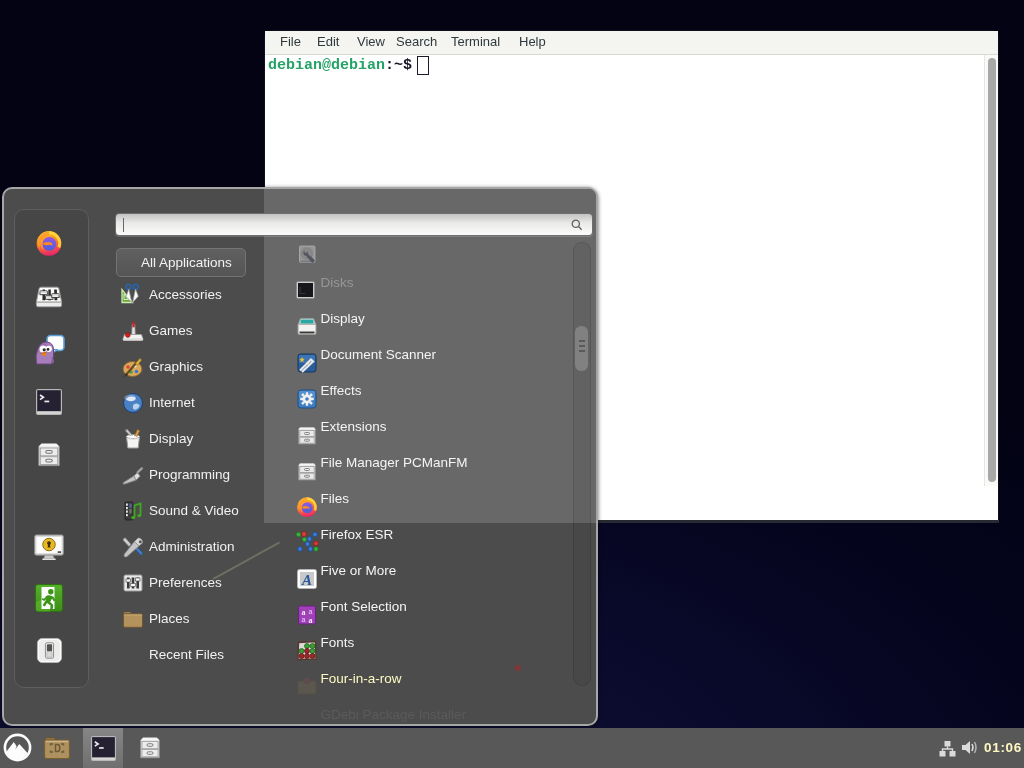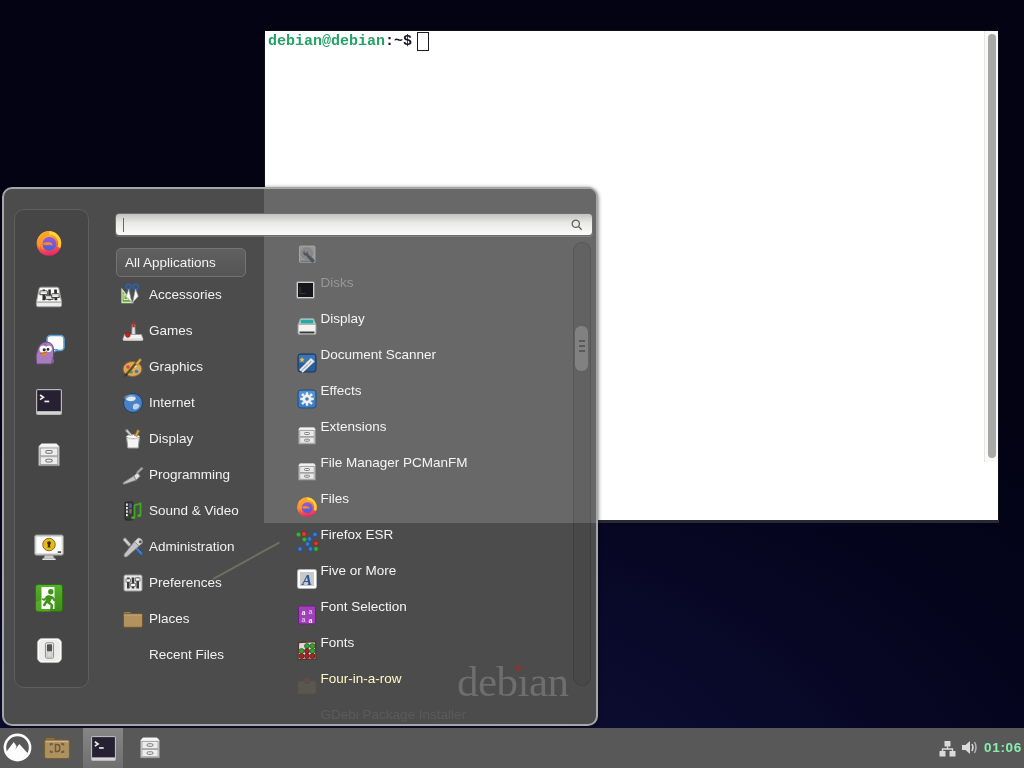--- a/index.html
+++ b/index.html
@@ -29,54 +29,61 @@
 #wm{position:absolute;left:453px;top:468px;font-family:"Liberation Serif",serif;font-size:43px;
  color:#6e6e6e;letter-spacing:-0.5px;}
 #wmdot{position:absolute;left:511px;top:476px;width:6px;height:6px;border-radius:50%;background:#813738;}
 #sidebar{position:absolute;left:10px;top:20px;width:73px;height:477px;border-radius:10px;
  background:rgba(55,55,55,0.30);border:1px solid #5e5e5e;}
 .sic{position:absolute;left:45px;}
 #search{position:absolute;left:111px;top:24px;width:478px;height:23px;box-sizing:border-box;border-radius:4px;
  background:linear-gradient(#c2c2c2,#e9e9e8 42%,#f7f7f6 85%,#fbfbfa);border:1px solid #6e6e6e;box-shadow:0 1px 0 rgba(255,255,255,0.18);}
 #scursor{position:absolute;left:7px;top:4px;width:1px;height:14px;background:#666;}
 #allapps{position:absolute;left:112px;top:59px;width:130px;height:29px;box-sizing:border-box;border-radius:5px;
- background:linear-gradient(#606060,#555555);border:1px solid #747474;color:#f2f2f2;font-size:13.5px;line-height:27px;padding-left:8px;}
+ background:linear-gradient(#606060,#555555);border:1px solid #747474;color:#f2f2f2;font-size:13.5px;line-height:27px;padding-left:24px;}
 .cat{position:absolute;left:117px;height:24px;}
 .cat .ci{position:absolute;left:0;top:0;width:24px;height:24px;}
 .cat .ct{position:absolute;left:28px;top:4px;font-size:13.5px;color:#f1f1f1;white-space:nowrap;text-align:right;}
 .app{position:absolute;left:291px;height:24px;}
 .app .ci{position:absolute;left:0;top:0;width:24px;height:24px;}
 .app .ct{position:absolute;left:25.5px;top:4px;font-size:13.5px;color:#f4f4f4;white-space:nowrap;margin-top:28px;}
 #mscroll{position:absolute;left:569px;top:53px;width:18px;height:444px;border-radius:9px;
  background:rgba(0,0,0,0.05);border:1px solid rgba(0,0,0,0.13);box-sizing:border-box;}
 #mthumb{position:absolute;left:571px;top:137px;width:13px;height:45px;border-radius:6px;background:#818181;}
 .grip{position:absolute;left:575px;width:6px;height:2px;background:#5a5a5a;}
 #ptr{position:absolute;left:209px;top:389px;width:76px;height:2px;background:rgba(200,200,170,0.28);
  transform:rotate(-28.8deg);transform-origin:0 50%;border-radius:1px;}
 
 #bar{position:absolute;left:0;top:728px;width:1024px;height:40px;background:#585858;}
 #termbtn{position:absolute;left:83px;top:0;width:40px;height:40px;background:linear-gradient(#868686,#6f6f6f);}
-#clock{position:absolute;left:984px;top:12px;font-size:13.5px;font-weight:bold;color:#86efac;letter-spacing:0.7px;}
+#clock{position:absolute;left:984px;top:12px;font-size:13.5px;font-weight:bold;color:#fef9c3;letter-spacing:0.7px;}
 </style></head>
 <body>
 <div id="desk"></div>
 
 <div id="term">
+ <div id="mbar">
+   <span style="left:15px">File</span>
+      <span style="left:52px">Edit</span>
+      <span style="left:92px">View</span>
+   <span style="left:131px">Search</span>
+      <span style="left:186px">Terminal</span>
+      <span style="left:254px">Help</span>
+ </div>
  <div id="tcontent">
    <div id="prompt"><b>debian@debian</b>:~$</div>
    <div id="cursor"></div>
    <div id="tscroll">
         <div id="tthumb"></div>
       </div>
  </div>
 </div>
 
 <div id="menu">
  <div id="band"></div>
- <div id="wm">debıan</div>
  <div id="wmdot"></div>
  <div id="ptr"></div>
  <div id="sidebar"></div>
  <div id="search">
       <div id="scursor"></div>
    <svg style="position:absolute;right:9px;top:5px" width="12" height="12" viewBox="0 0 12 12">
     <circle cx="4.8" cy="4.8" r="3.6" fill="none" stroke="#606060" stroke-width="1.3"></circle>
     <path d="M 7.5 7.5 L 10.7 10.7" stroke="#606060" stroke-width="1.3"></path>
       </svg>
  </div>

